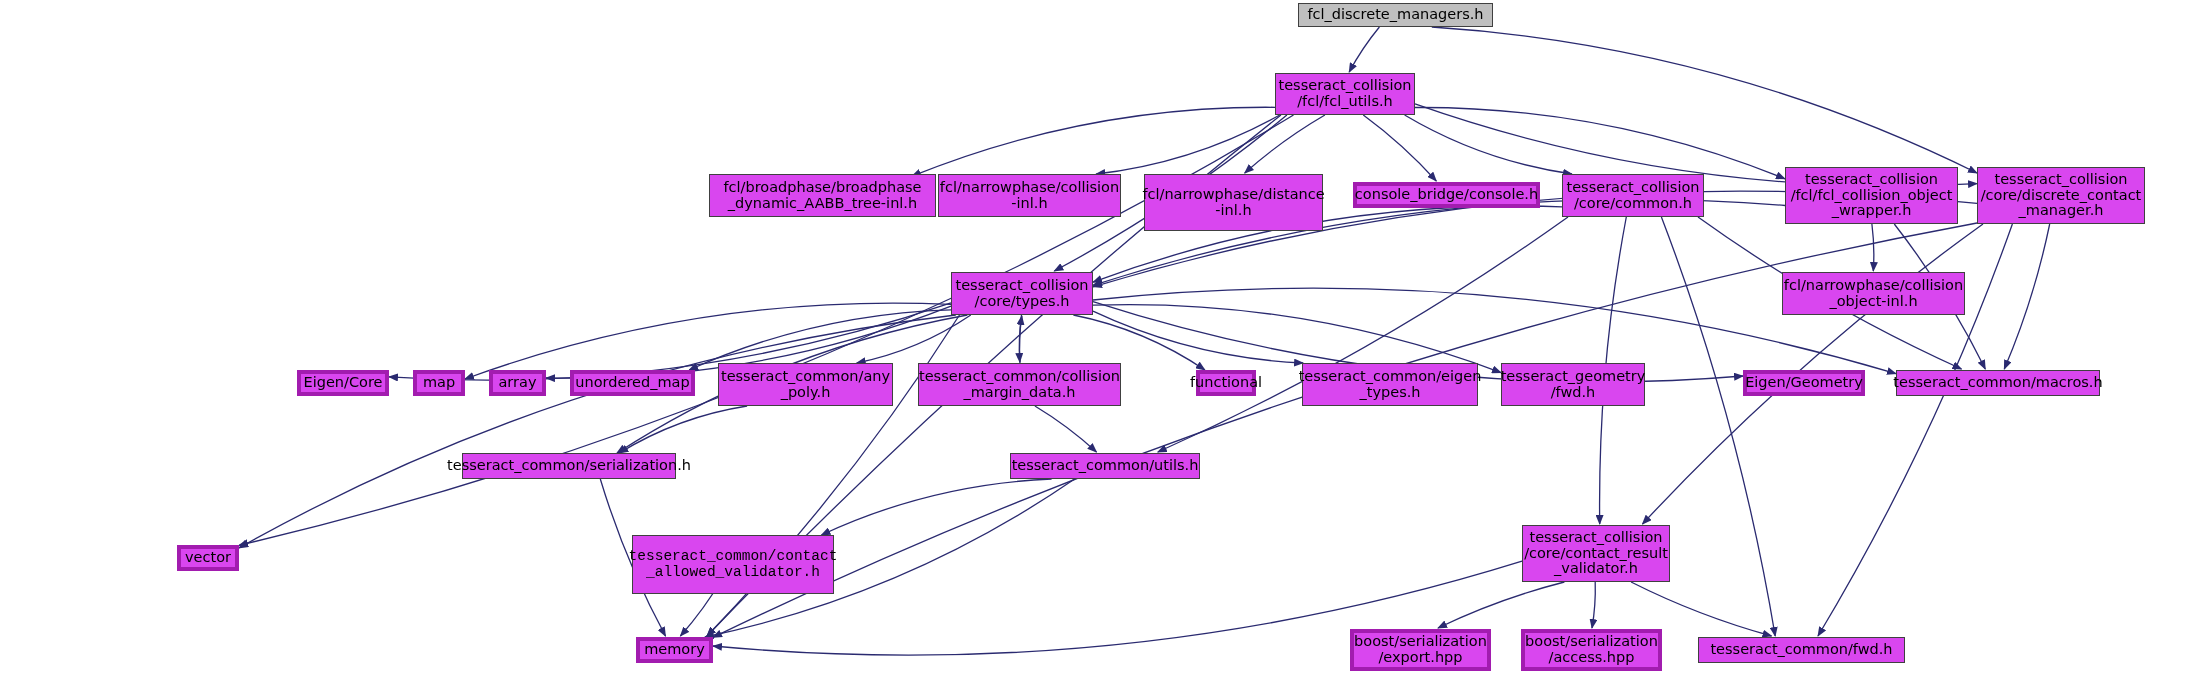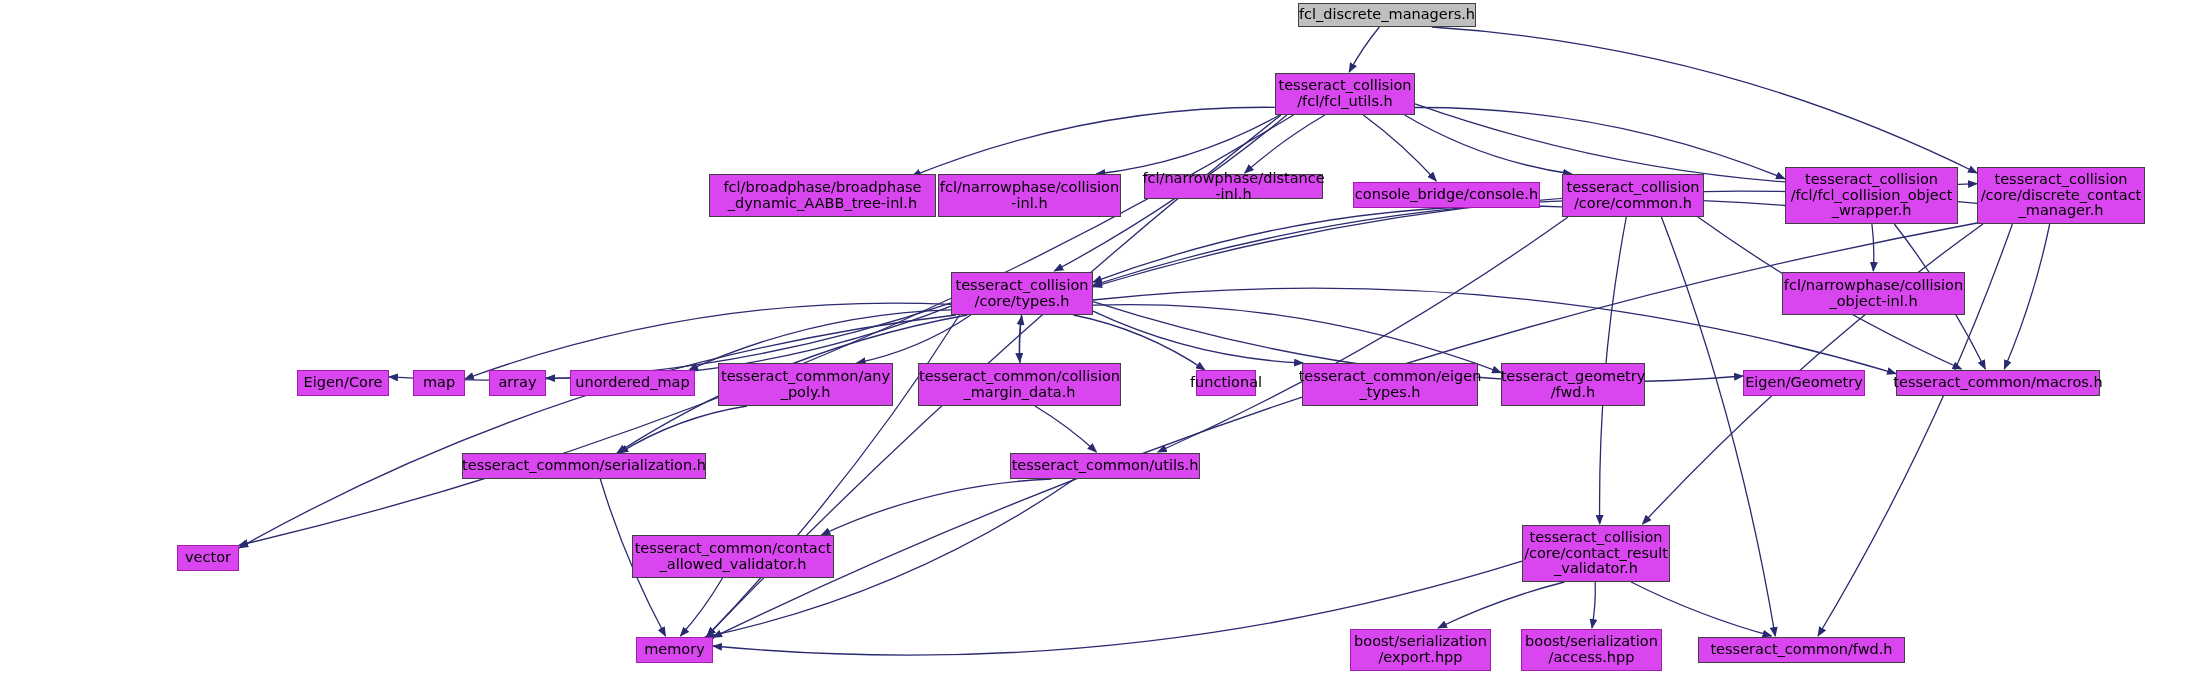--- a/index.html
+++ b/index.html
@@ -5,21 +5,21 @@
   html,body{margin:0;padding:0;background:#ffffff;}
   body{font-family:"DejaVu Sans","Liberation Sans",sans-serif;}
   #graph-root{position:relative;width:2200px;height:677px;background:#ffffff;overflow:hidden;}
   svg#edges{position:absolute;left:0;top:0;width:2200px;height:677px;}
   .node{position:absolute;box-sizing:border-box;display:flex;align-items:center;justify-content:center;
         text-align:center;line-height:1.08;background:#d946ef;}
   .node .lbl{display:block;white-space:pre-line;}
   
   .n-normal{border:1px solid #404040;color:#000000;}
   
-  .n-ext{border:1px solid #a21caf;color:#000000;}
+  .n-ext{border:4px solid #a21caf;color:#000000;}
   
   .n-root{border:1px solid #404040;background:#bfbfbf;color:#000000;}
   .fs14{font-size:14.5px;}
 </style>
 </head>
 <body>
 
 <div id="graph-root">
   <svg id="edges" viewBox="0 0 2200 677" preserveAspectRatio="none">
     <defs>
@@ -74,36 +74,36 @@
         <path d="M1074.6,479.0 Q905.5,595.0 704.9,637.0"></path>
         <path d="M600.3,479.0 Q625.0,560.8 665.5,636.0"></path>
         <path d="M722.5,578.0 Q704.3,609.1 680.4,636.0"></path>
         <path d="M1564.4,582.0 Q1498.9,598.7 1438.0,628.0"></path>
         <path d="M1595.2,582.0 Q1595.9,605.2 1592.0,628.0"></path>
         <path d="M1631.1,582.0 Q1698.6,616.0 1771.5,636.0"></path>
         <path d="M1522.0,561.2 Q1126.0,684.5 713.0,646.0"></path>
       </g>
   </svg>
   <div id="node-layer">
-      <div class="node fs14 n-root" style="left: 1298px; top: 3px; width: 178px; height: 24px;">
+      <div class="node fs14 n-root" style="left: 1298px; top: 3px; width: 195px; height: 24px;">
         <span class="lbl">fcl_discrete_managers.h</span>
       </div>
       <div class="node fs14 n-normal" style="left: 1275px; top: 73px; width: 140px; height: 42px;">
         <span class="lbl">tesseract_collision
 /fcl/fcl_utils.h</span>
       </div>
       <div class="node fs14 n-normal" style="left: 709px; top: 174px; width: 227px; height: 43px;">
         <span class="lbl">fcl/broadphase/broadphase
 _dynamic_AABB_tree-inl.h</span>
       </div>
       <div class="node fs14 n-normal" style="left: 938px; top: 174px; width: 183px; height: 43px;">
         <span class="lbl">fcl/narrowphase/collision
 -inl.h</span>
       </div>
-      <div class="node fs14 n-normal" style="left: 1144px; top: 174px; width: 179px; height: 25px;">
+      <div class="node fs14 n-normal" style="left: 1144px; top: 174px; width: 179px; height: 57px;">
         <span class="lbl">fcl/narrowphase/distance
 -inl.h</span>
       </div>
       <div class="node fs14 n-ext" style="left: 1353px; top: 182px; width: 187px; height: 26px;">
         <span class="lbl">console_bridge/console.h</span>
       </div>
       <div class="node fs14 n-normal" style="left: 1562px; top: 174px; width: 142px; height: 43px;">
         <span class="lbl">tesseract_collision
 /core/common.h</span>
       </div>
@@ -155,30 +155,30 @@
       <div class="node fs14 n-normal" style="left: 1501px; top: 363px; width: 144px; height: 43px;">
         <span class="lbl">tesseract_geometry
 /fwd.h</span>
       </div>
       <div class="node fs14 n-ext" style="left: 1743px; top: 370px; width: 122px; height: 26px;">
         <span class="lbl">Eigen/Geometry</span>
       </div>
       <div class="node fs14 n-normal" style="left: 1896px; top: 370px; width: 204px; height: 26px;">
         <span class="lbl">tesseract_common/macros.h</span>
       </div>
-      <div class="node fs14 n-normal" style="left: 462px; top: 453px; width: 244px; height: 26px;">
+      <div class="node fs14 n-normal" style="left: 462px; top: 453px; width: 214px; height: 26px;">
         <span class="lbl">tesseract_common/serialization.h</span>
       </div>
       <div class="node fs14 n-normal" style="left: 1010px; top: 453px; width: 190px; height: 26px; justify-content: center;">
         <span class="lbl">tesseract_common/utils.h</span>
       </div>
       <div class="node fs14 n-ext" style="left: 177px; top: 545px; width: 62px; height: 26px;">
         <span class="lbl">vector</span>
       </div>
-      <div class="node fs14 n-normal" style="left: 632px; top: 535px; width: 202px; height: 43px;">
+      <div class="node fs14 n-normal" style="left: 632px; top: 535px; width: 202px; height: 59px; font-family: Liberation Mono, monospace;">
         <span class="lbl">tesseract_common/contact
 _allowed_validator.h</span>
       </div>
       <div class="node fs14 n-normal" style="left: 1522px; top: 525px; width: 148px; height: 57px;">
         <span class="lbl">tesseract_collision
 /core/contact_result
 _validator.h</span>
       </div>
       <div class="node fs14 n-ext" style="left: 1350px; top: 629px; width: 141px; height: 42px;">
         <span class="lbl">boost/serialization

